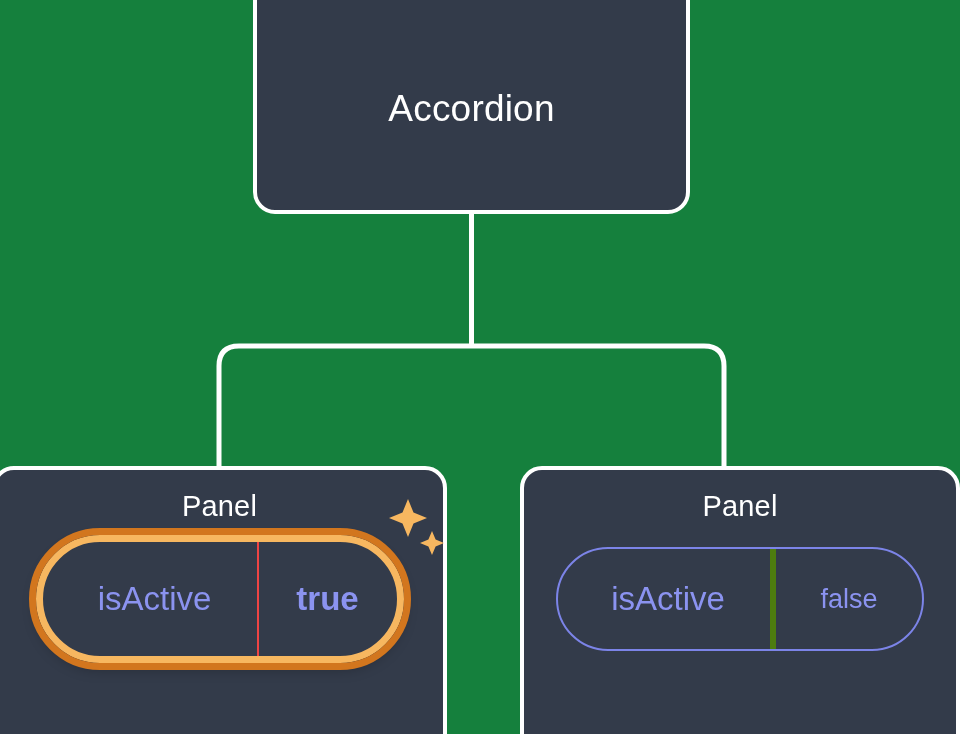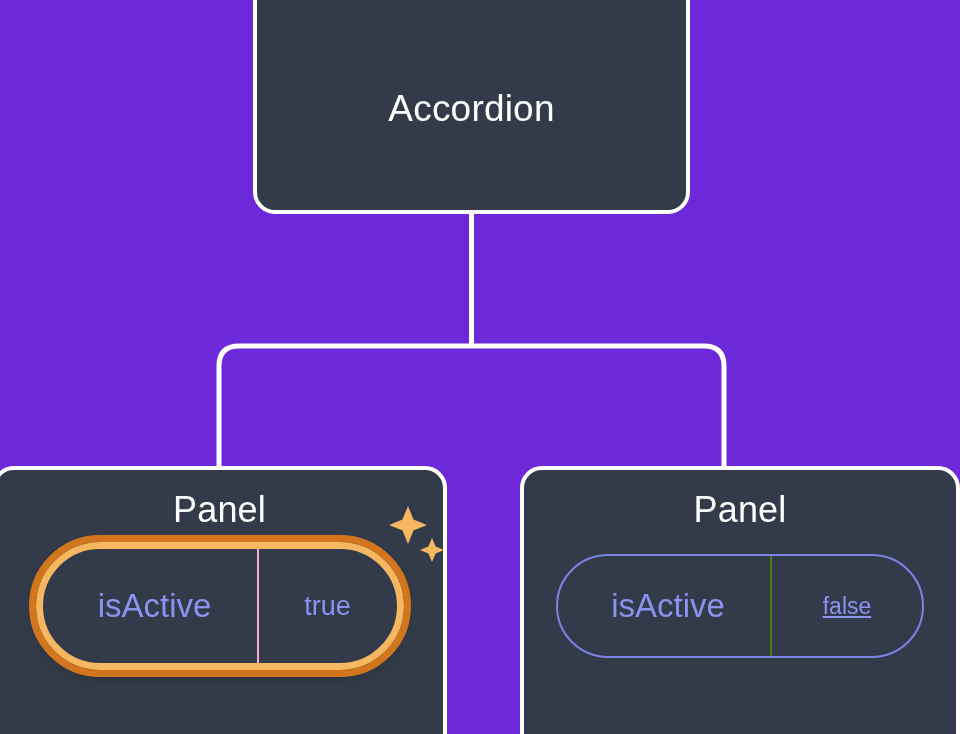--- a/index.html
+++ b/index.html
@@ -12,21 +12,21 @@
     height: 734px;
     background: #4e6670;
     font-family: "Liberation Sans", sans-serif;
     overflow: hidden;
   }
 
   #stage {
     position: relative;
     width: 960px;
     height: 734px;
-    background: #6d28d9;
+    background: #15803d;
     overflow: hidden;
   }
 
   
   .connector {
     position: absolute;
     left: 0;
     top: 0;
     width: 960px;
     height: 734px;
@@ -76,21 +76,21 @@
   }
 
   .node-panel-right {
     left: 520px;
     top: 466px;
     width: 440px;
   }
 
   .node-title {
     color: #ffffff;
-    font-size: 36px;
+    font-size: 29px;
     font-weight: 400;
     line-height: 1;
     letter-spacing: 0.2px;
   }
 
   
   .pill {
     display: flex;
     align-items: stretch;
     box-sizing: border-box;
@@ -115,24 +115,23 @@
 
   .pill-plain .pill-key {
     width: 212px;
     padding-left: 8px;
     font-size: 33px;
     color: #8b93f0;
   }
 
   .pill-plain .pill-val {
     flex: 1;
-    border-left: 2px solid #4d7c0f;
-    font-size: 23px;
-    color: #8b93f0;
-    text-decoration: underline;
+    border-left: 6px solid #4d7c0f;
+    font-size: 27px;
+    color: #8b93f0;
   }
 
   
   .pill-highlight-wrap {
     position: relative;
     margin-top: 14px;
     width: 368px;
     height: 128px;
   }
 
@@ -155,23 +154,23 @@
 
   .pill-highlight .pill-key {
     width: 214px;
     padding-left: 10px;
     font-size: 33px;
     color: #8b93f0;
   }
 
   .pill-highlight .pill-val {
     flex: 1;
-    border-left: 2px solid #f9a8d4;
-    font-size: 27px;
-    font-weight: normal;
+    border-left: 2px solid #ef4444;
+    font-size: 33px;
+    font-weight: bold;
     color: #8b93f0;
   }
 
   
   .sparkles {
     position: absolute;
     right: -48px;
     top: -44px;
     width: 70px;
     height: 80px;

